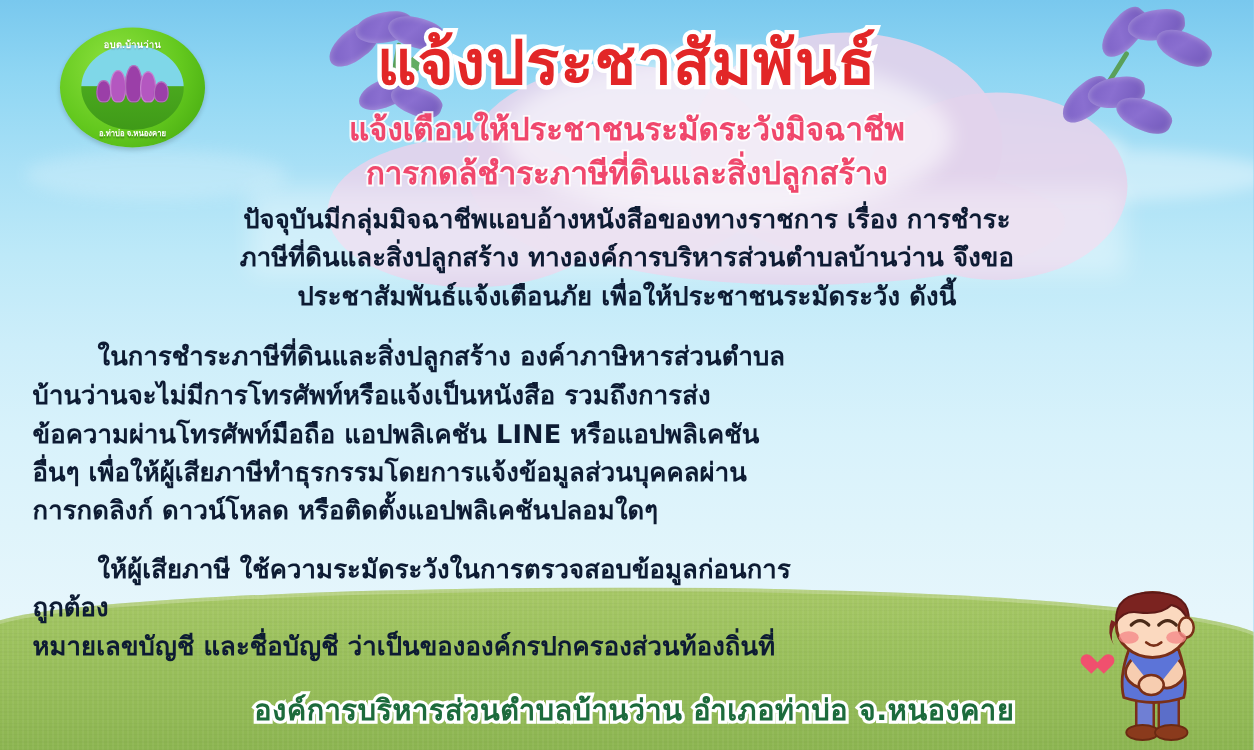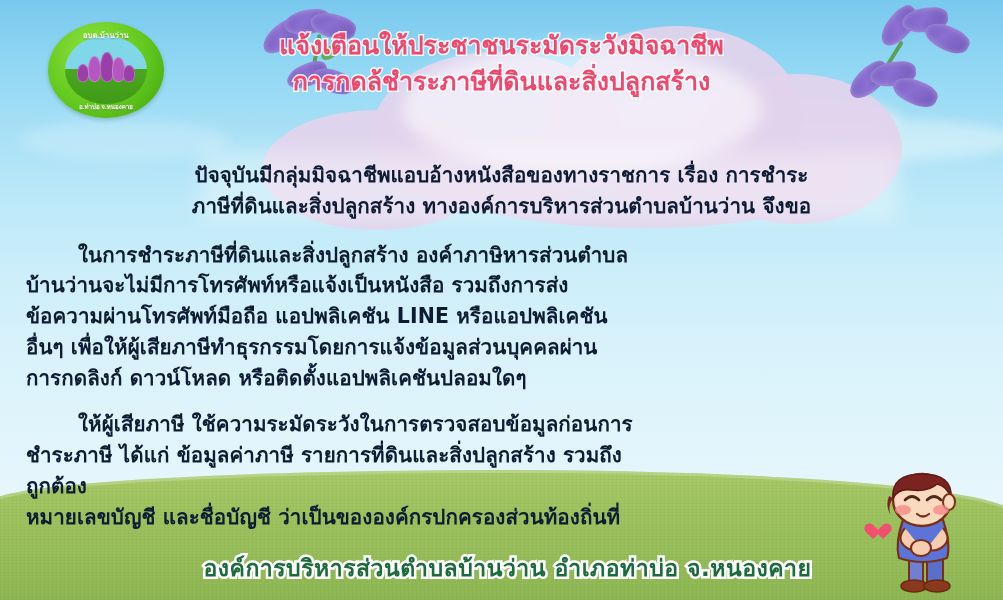--- a/index.html
+++ b/index.html
@@ -323,42 +323,43 @@
     <span class="leaf"></span>
     <span class="petal p1"></span>
     <span class="petal p2"></span>
     <span class="petal p3"></span>
     <span class="petal p4"></span>
     <span class="petal p5"></span>
     <span class="petal p6"></span>
   </div>
 
   <div id="title-block">
+    <div id="main-title">แจ้งประชาสัมพันธ์</div>
     <div id="subtitle-1">แจ้งเตือนให้ประชาชนระมัดระวังมิจฉาชีพ</div>
     <div id="subtitle-2">การกดล้ชำระภาษีที่ดินและสิ่งปลูกสร้าง</div>
   </div>
 
   <div id="body-block">
 
     <div class="para center" id="para-1">
       <span class="ln">ปัจจุบันมีกลุ่มมิจฉาชีพแอบอ้างหนังสือของทางราชการ เรื่อง การชำระ</span>
       <span class="ln">ภาษีที่ดินและสิ่งปลูกสร้าง ทางองค์การบริหารส่วนตำบลบ้านว่าน จึงขอ</span>
+      <span class="ln">ประชาสัมพันธ์แจ้งเตือนภัย เพื่อให้ประชาชนระมัดระวัง ดังนี้</span>
     </div>
 
     <div class="para just" id="para-2">
       <span class="ln"><span class="indent"></span><span>ในการชำระภาษีที่ดินและสิ่งปลูกสร้าง องค์าภาษิหารส่วนตำบล</span></span>
       <span class="ln">บ้านว่านจะไม่มีการโทรศัพท์หรือแจ้งเป็นหนังสือ รวมถึงการส่ง</span>
       <span class="ln">ข้อความผ่านโทรศัพท์มือถือ แอปพลิเคชัน LINE หรือแอปพลิเคชัน</span>
       <span class="ln">อื่นๆ เพื่อให้ผู้เสียภาษีทำธุรกรรมโดยการแจ้งข้อมูลส่วนบุคคลผ่าน</span>
       <span class="ln">การกดลิงก์ ดาวน์โหลด หรือติดตั้งแอปพลิเคชันปลอมใดๆ</span>
     </div>
 
     <div class="para just" id="para-3">
       <span class="ln"><span class="indent"></span><span>ให้ผู้เสียภาษี ใช้ความระมัดระวังในการตรวจสอบข้อมูลก่อนการ</span></span>
-      <span class="ln">ชำระภาษี ได้แก่ ข้อมูลค่าภาษี รายการที่ดินและสิ่งปลูกสร้าง รวมถึง</span>
       <span class="ln">ถูกต้อง</span>
       <span class="ln">หมายเลขบัญชี และชื่อบัญชี ว่าเป็นขององค์กรปกครองส่วนท้องถิ่นที่</span>
     </div>
 
   </div>
 
   <div id="grass">
     <div id="grass-texture"></div>
   </div>
 

